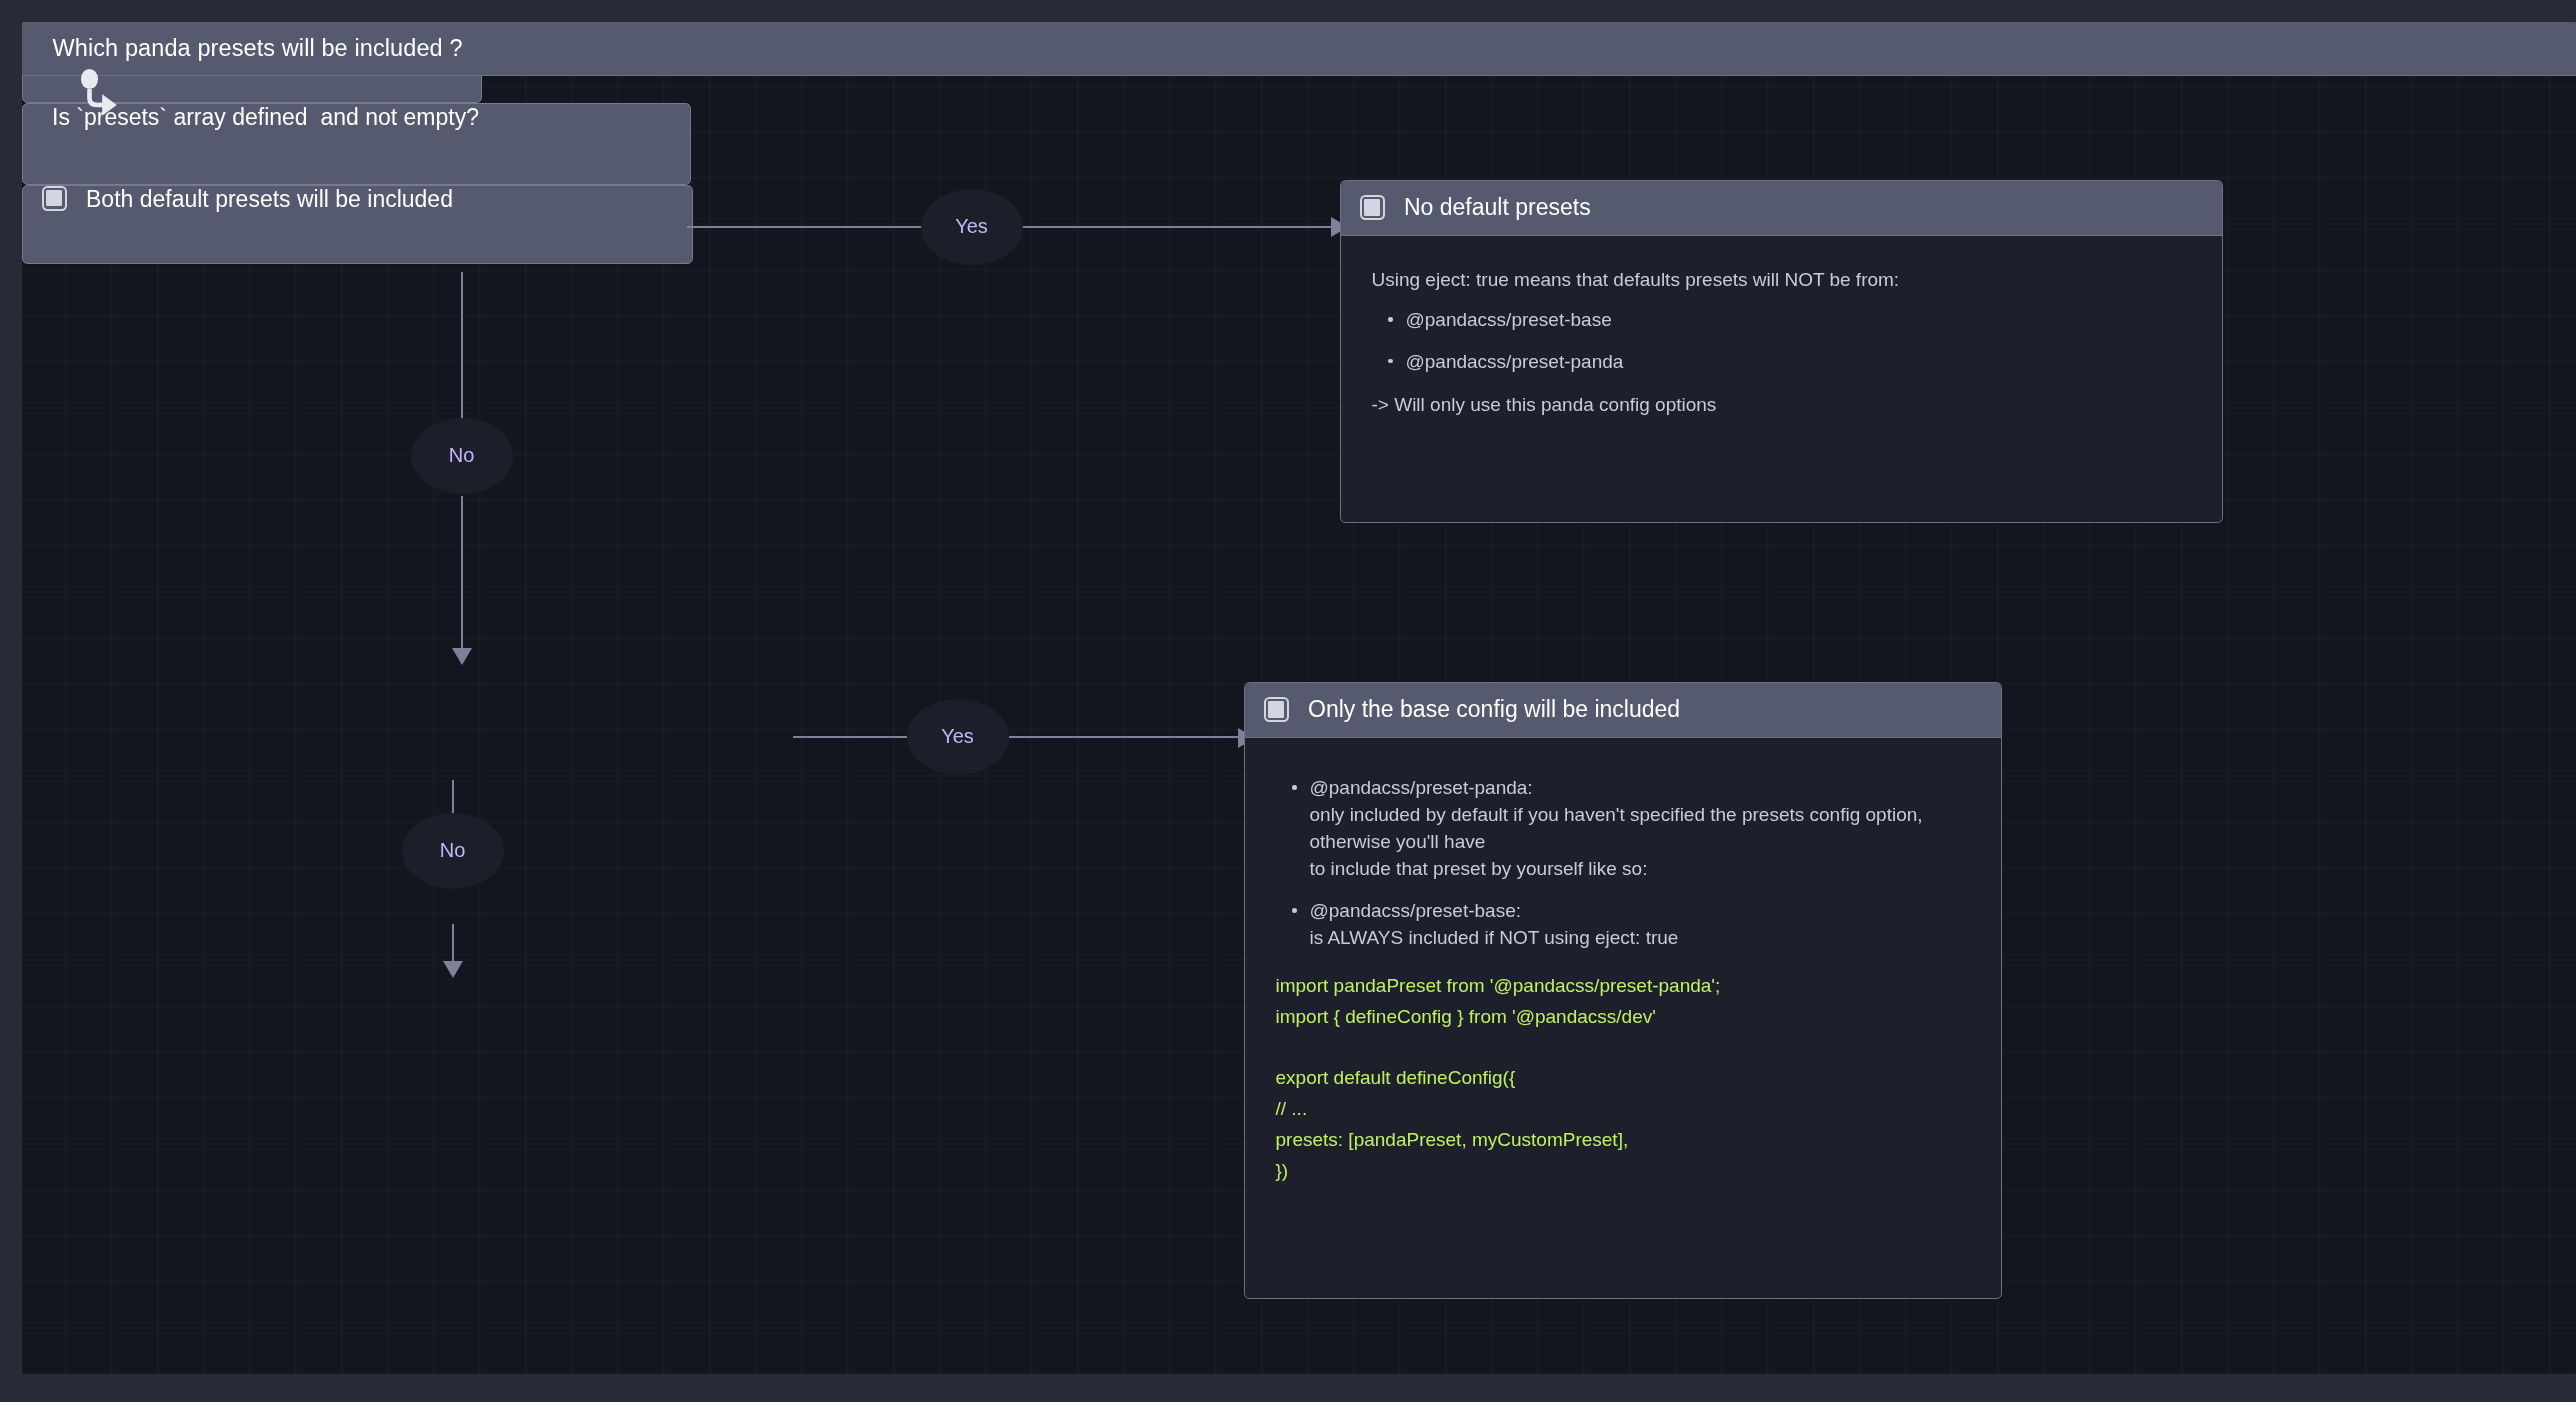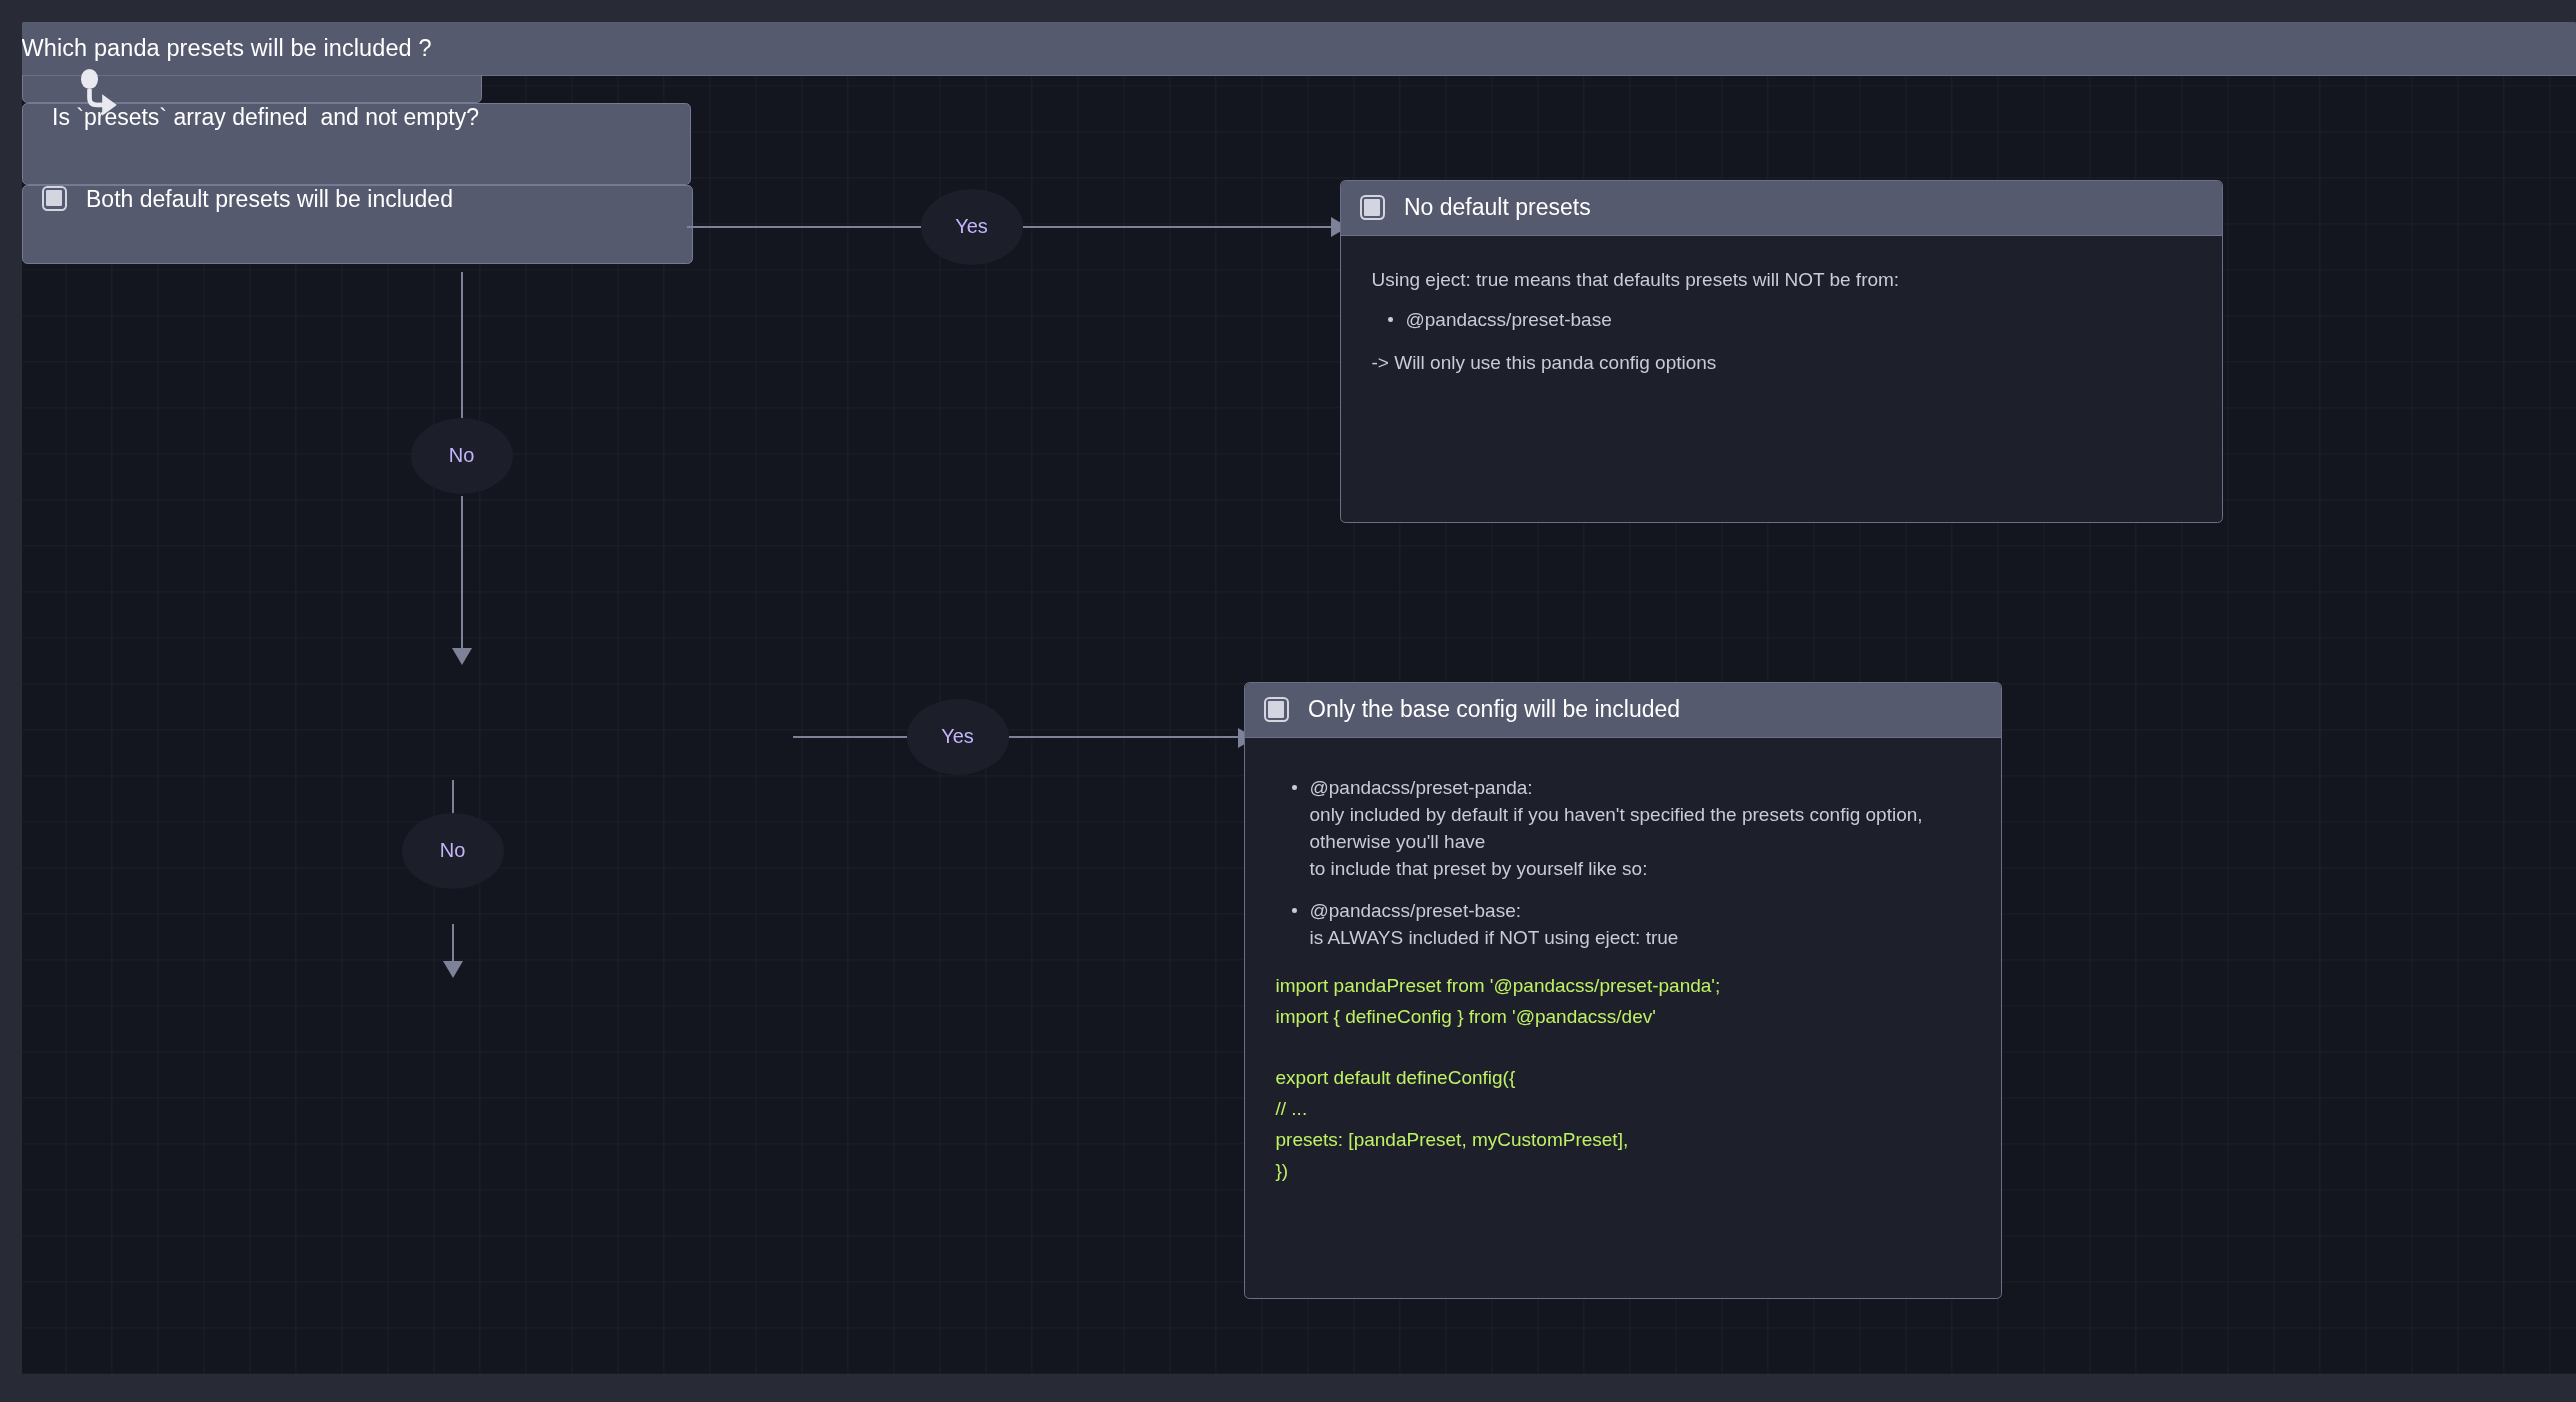--- a/index.html
+++ b/index.html
@@ -44,20 +44,21 @@
     position: absolute;
     left: 0;
     top: 0;
     right: 0;
     height: 54px;
     background: #565a6e;
     border-bottom: 0.7px solid #6b7086;
     display: flex;
     align-items: center;
     box-sizing: border-box;
+    padding-left: 31px;
   }
   #header .title {
     color: #ffffff;
     font-size: 23.5px;
     letter-spacing: 0.1px;
     white-space: nowrap;
   }
 
   
   .node {
@@ -260,20 +261,21 @@
 
     <div class="panel" style="left:1318px; top:158px; width:883px; height:343px;">
       <div class="panel-header">
         <span class="note-icon"></span>
         <span class="panel-title">No default presets</span>
       </div>
       <div class="panel-body">
         <p>Using eject: true means that defaults presets will NOT be from:</p>
         <ul>
           <li>@pandacss/preset-base</li>
+          <li>@pandacss/preset-panda</li>
         </ul>
         <p>-&gt; Will only use this panda config options</p>
       </div>
     </div>
 
     <div class="panel" style="left:1222px; top:660px; width:758px; height:617px;">
       <div class="panel-header">
         <span class="note-icon"></span>
         <span class="panel-title">Only the base config will be included</span>
       </div>

